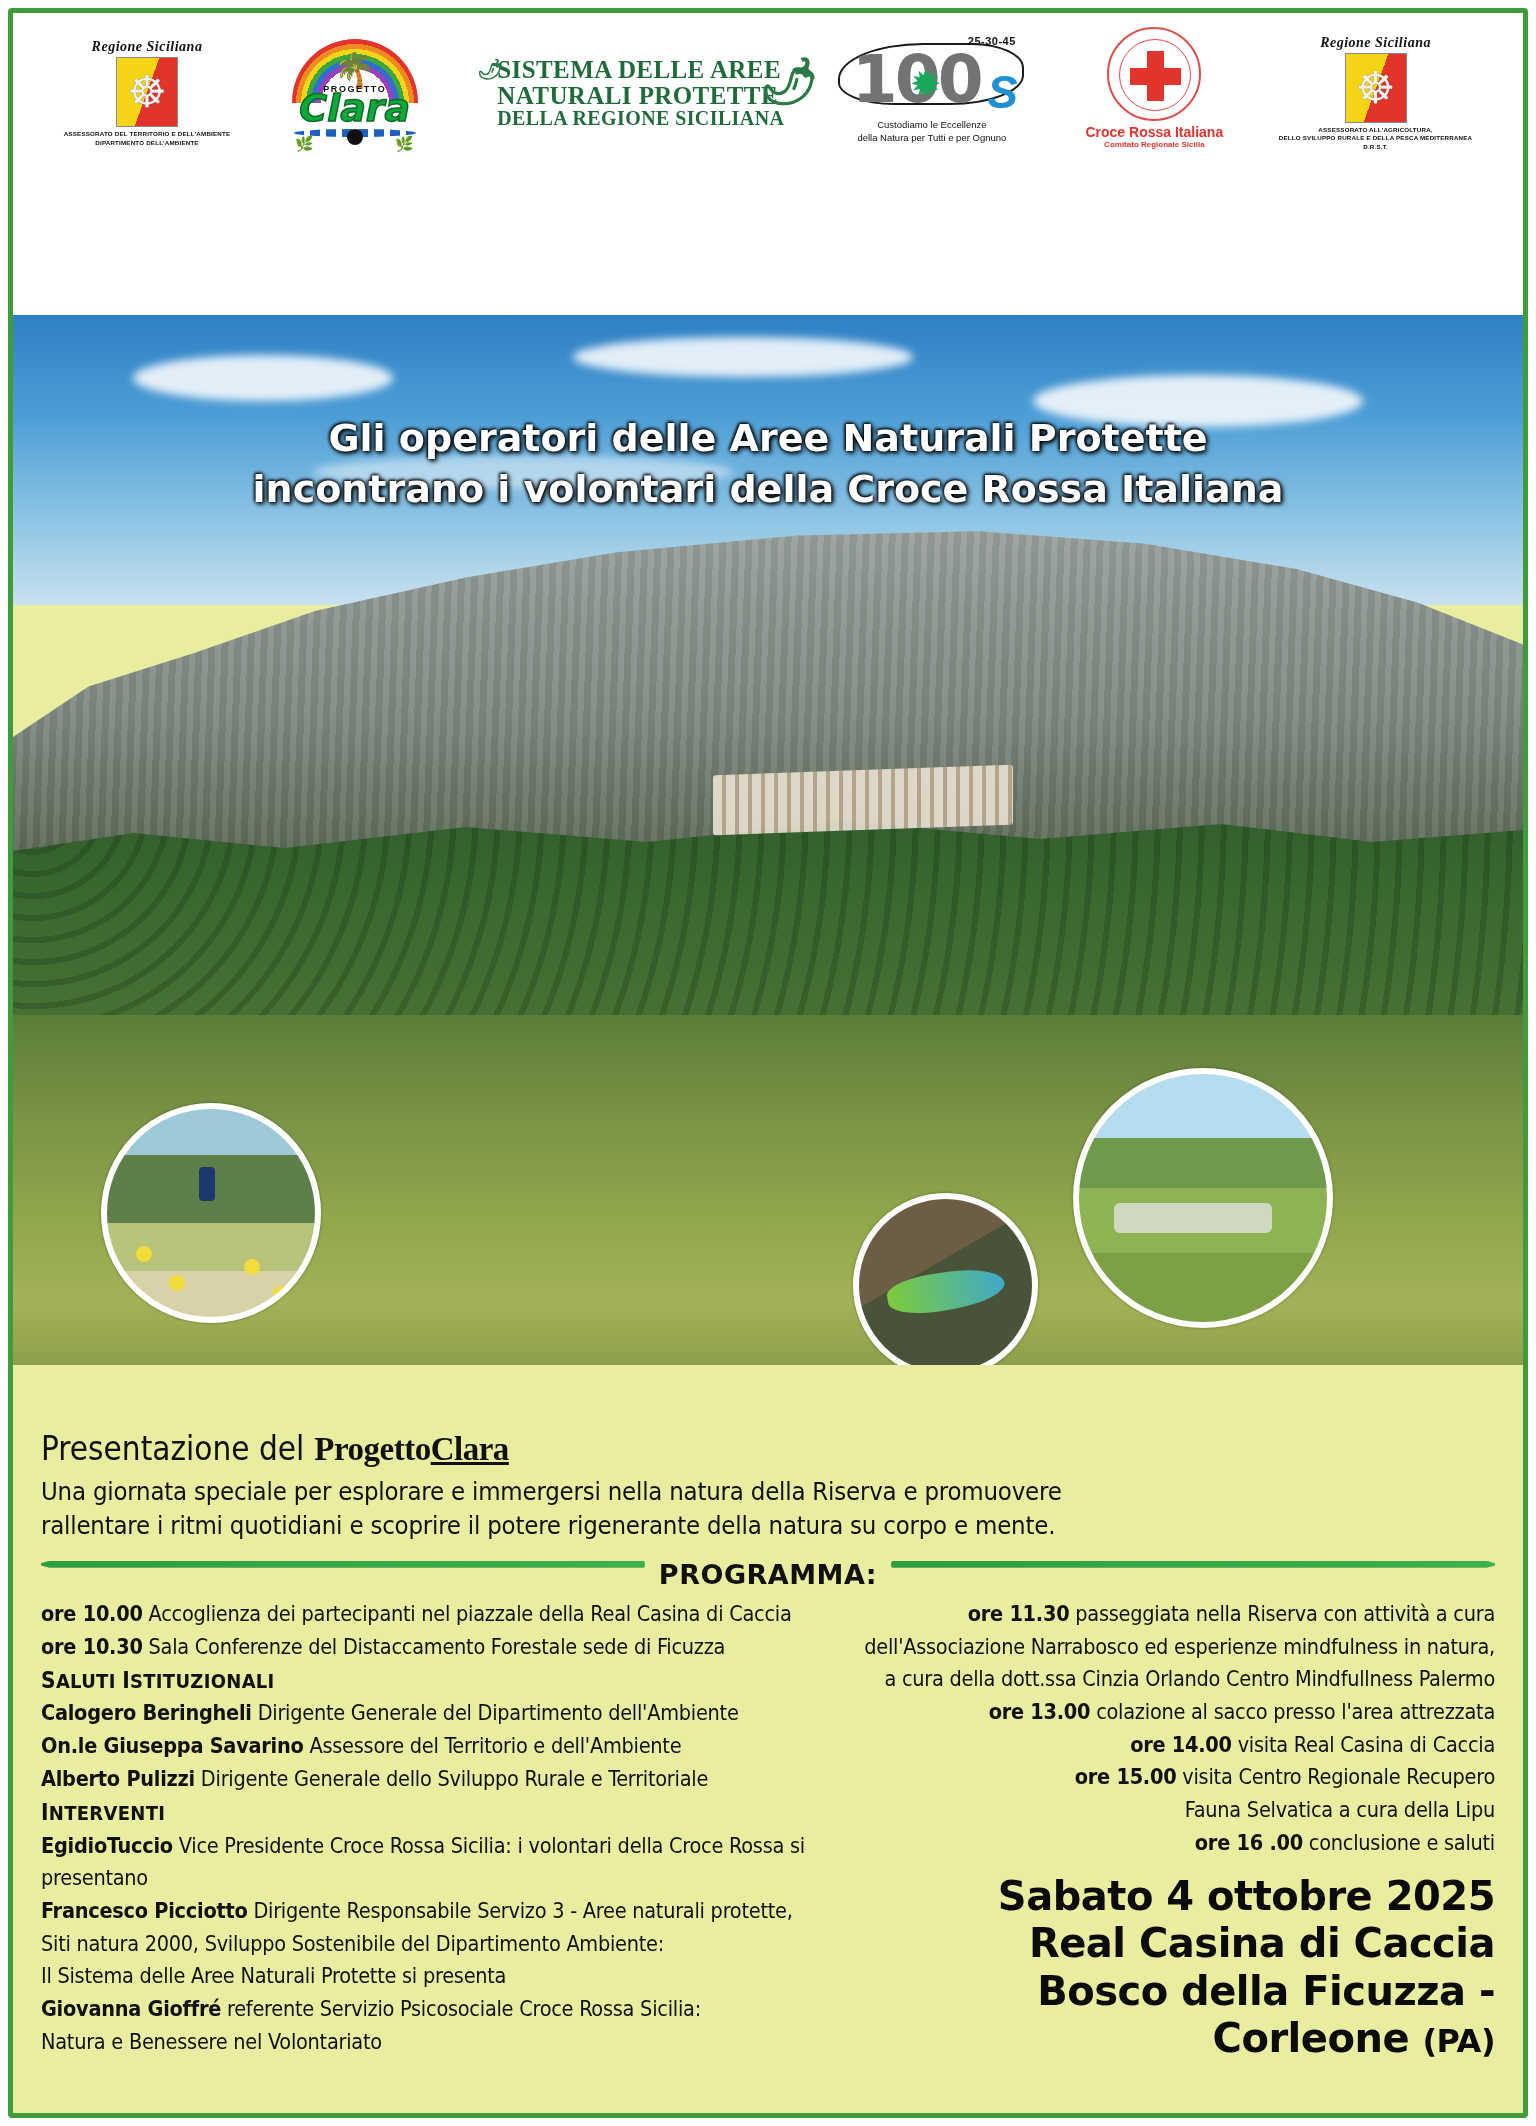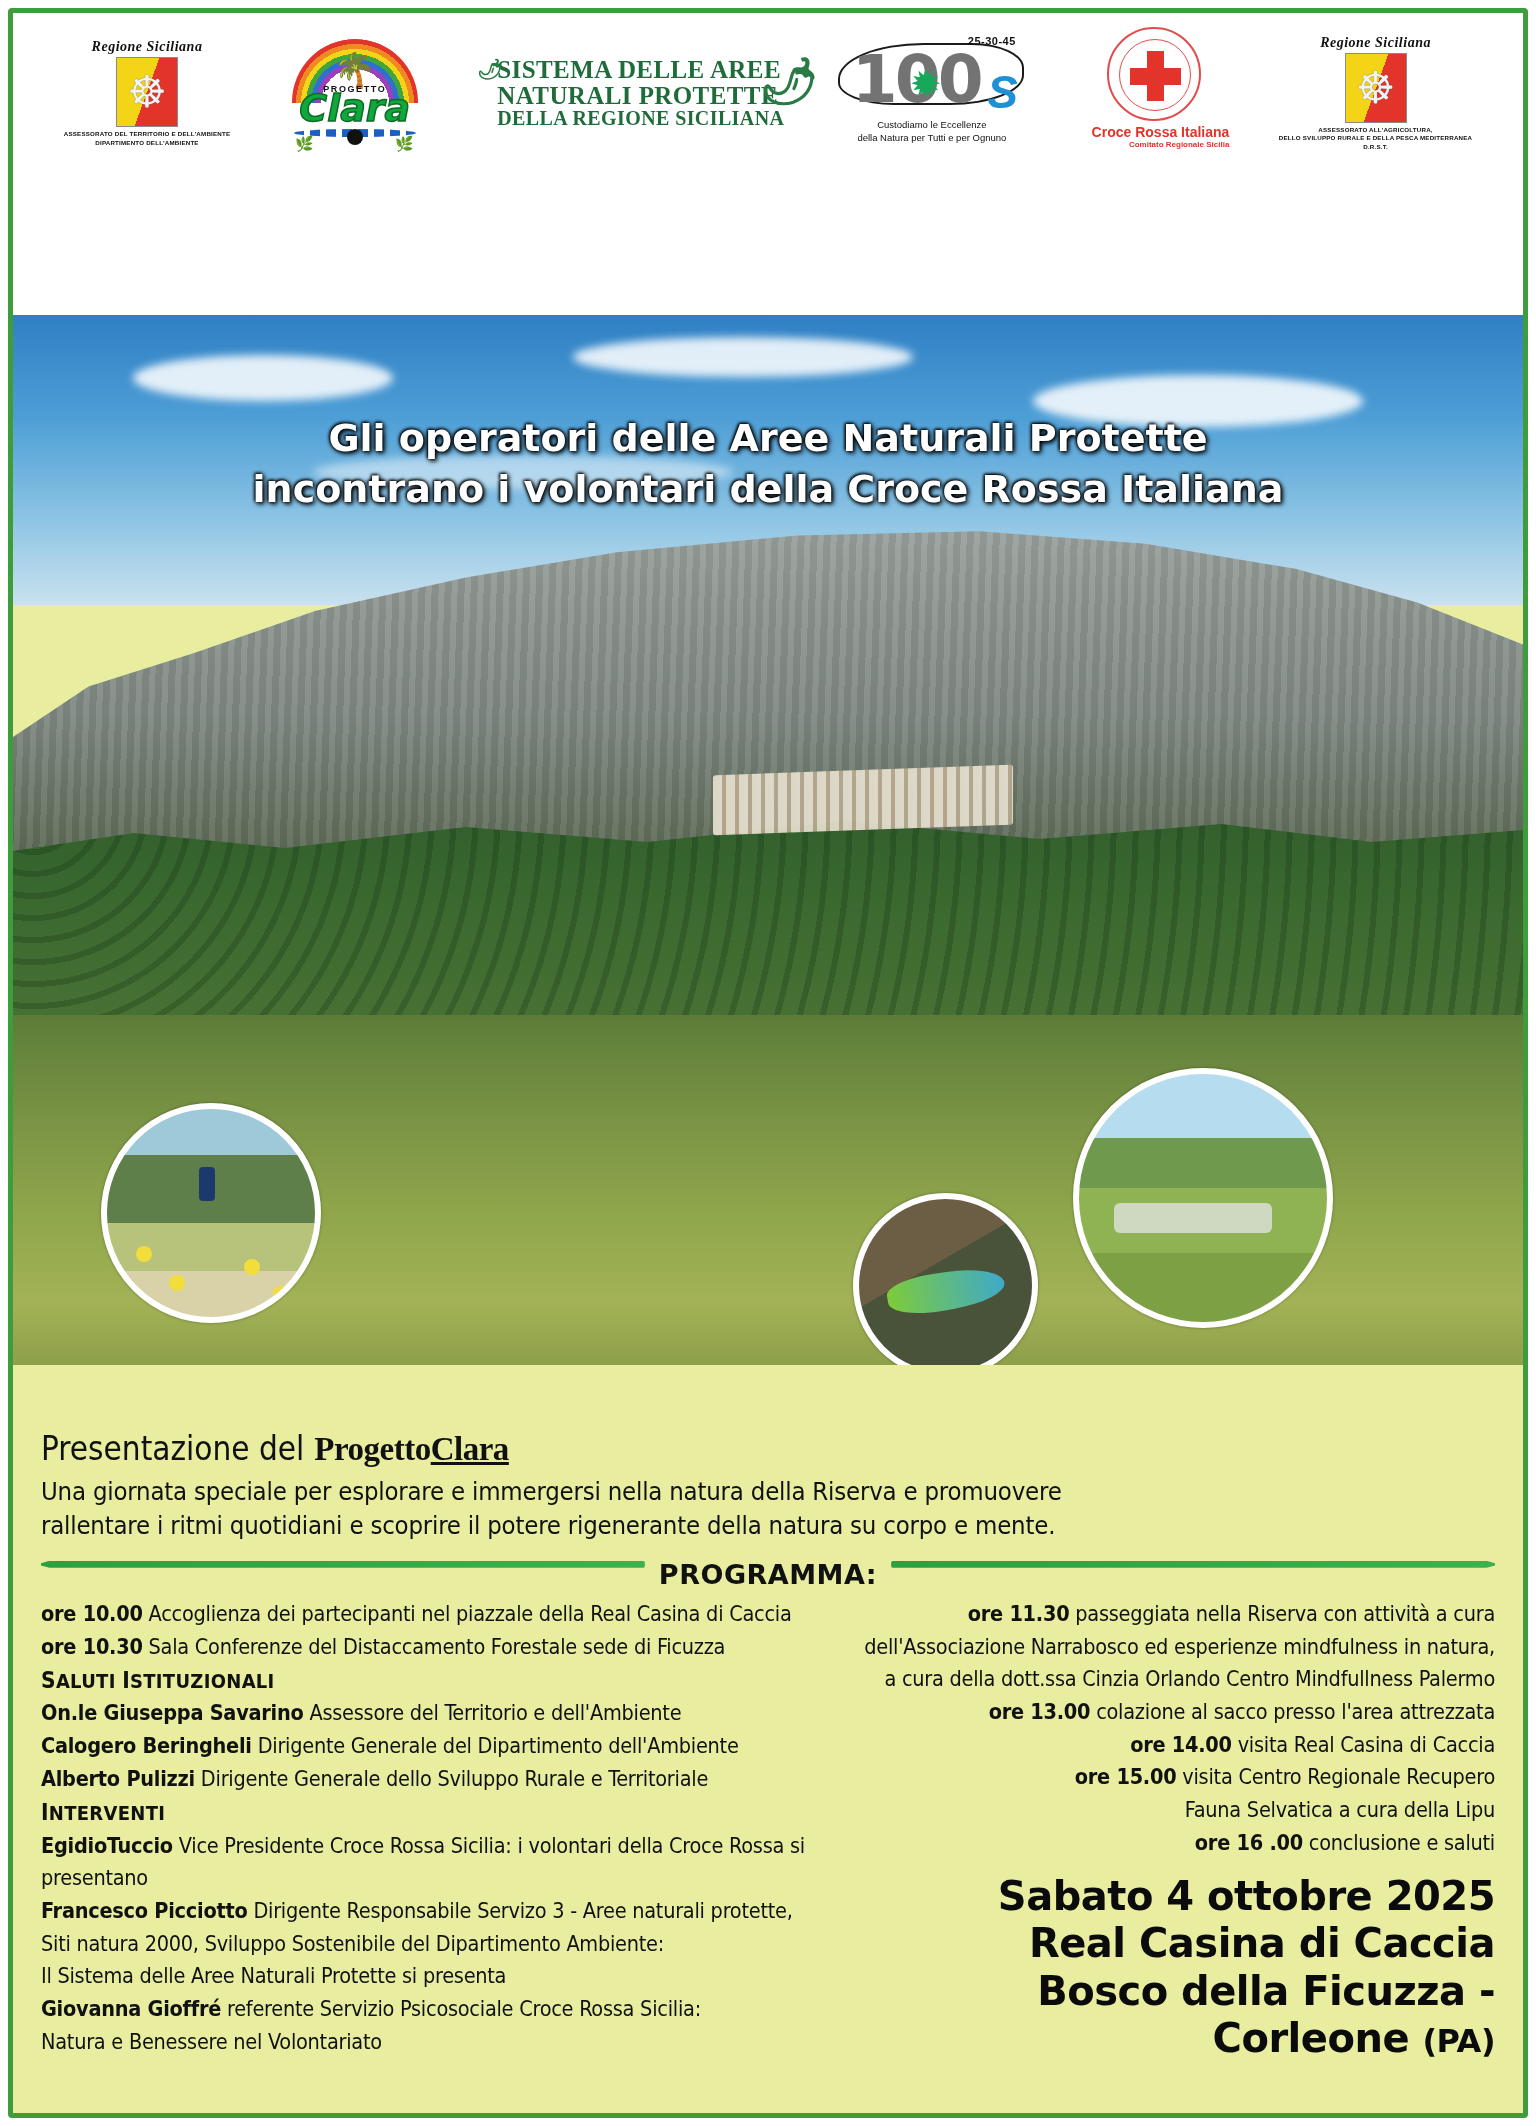--- a/index.html
+++ b/index.html
@@ -192,21 +192,21 @@
     letter-spacing: .5px;
   }
   .cento .tag1, .cento .tag2 {
     position: absolute; left: 0; width: 196px;
     text-align: center; font-size: 9.5px; color: #111;
   }
   .cento .tag1 { top: 88px; }
   .cento .tag2 { top: 101px; }
 
   
-  .cri { width: 150px; height: 132px; position: relative; text-align: right; }
+  .cri { width: 150px; height: 132px; position: relative; text-align: center; }
   .cri .seal {
     width: 94px; height: 94px; margin: 0 auto;
     border: 2.5px solid #e34b4b; border-radius: 50%;
     position: relative;
   }
   .cri .seal::after {
     content: ""; position: absolute; left: 10px; top: 10px;
     width: 70px; height: 70px; border: 1.5px solid #e34b4b; border-radius: 50%;
   }
   .cri .cross-v, .cri .cross-h {
@@ -584,22 +584,22 @@
         <span class="rule left"></span>
         <span class="prog-title">PROGRAMMA:</span>
         <span class="rule right"></span>
       </div>
 
       <div class="prog-cols">
         <div class="col-left">
             <div class="pline"><b>ore 10.00</b> <span>Accoglienza dei partecipanti nel piazzale della Real Casina di Caccia</span></div>
             <div class="pline"><b>ore 10.30</b> <span>Sala Conferenze del Distaccamento Forestale sede di Ficuzza</span></div>
             <div class="pline smallcaps"><span><span class="big">S</span>ALUTI <span class="big">I</span>STITUZIONALI</span></div>
+            <div class="pline"><b>Calogero Beringheli</b> <span>Dirigente Generale del Dipartimento dell'Ambiente</span></div>
             <div class="pline"><b>On.le Giuseppa Savarino</b> <span>Assessore del Territorio e dell'Ambiente</span></div>
-            <div class="pline"><b>Calogero Beringheli</b> <span>Dirigente Generale del Dipartimento dell'Ambiente</span></div>
             <div class="pline"><b>Alberto Pulizzi</b> <span>Dirigente Generale dello Sviluppo Rurale e Territoriale</span></div>
             <div class="pline smallcaps"><span><span class="big">I</span>NTERVENTI</span></div>
             <div class="pline"><b>EgidioTuccio</b> <span>Vice Presidente Croce Rossa Sicilia: i volontari della Croce Rossa si presentano</span></div>
             <div class="pline"><b>Francesco Picciotto</b> <span>Dirigente Responsabile Servizo 3 - Aree naturali protette,</span></div>
             <div class="pline"><span>Siti natura 2000, Sviluppo Sostenibile del Dipartimento Ambiente:</span></div>
             <div class="pline"><span>Il Sistema delle Aree Naturali Protette si presenta</span></div>
             <div class="pline"><b>Giovanna Gioffré</b> <span>referente Servizio Psicosociale Croce Rossa Sicilia:</span></div>
             <div class="pline"><span>Natura e Benessere nel Volontariato</span></div>
           </div>
         <div class="col-right">

